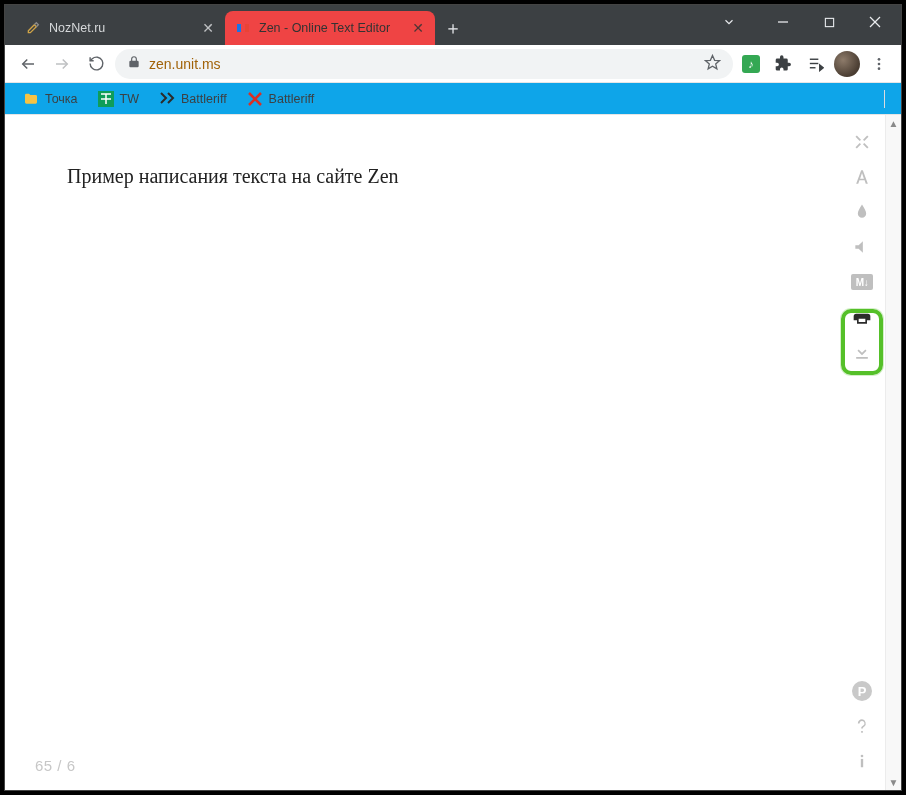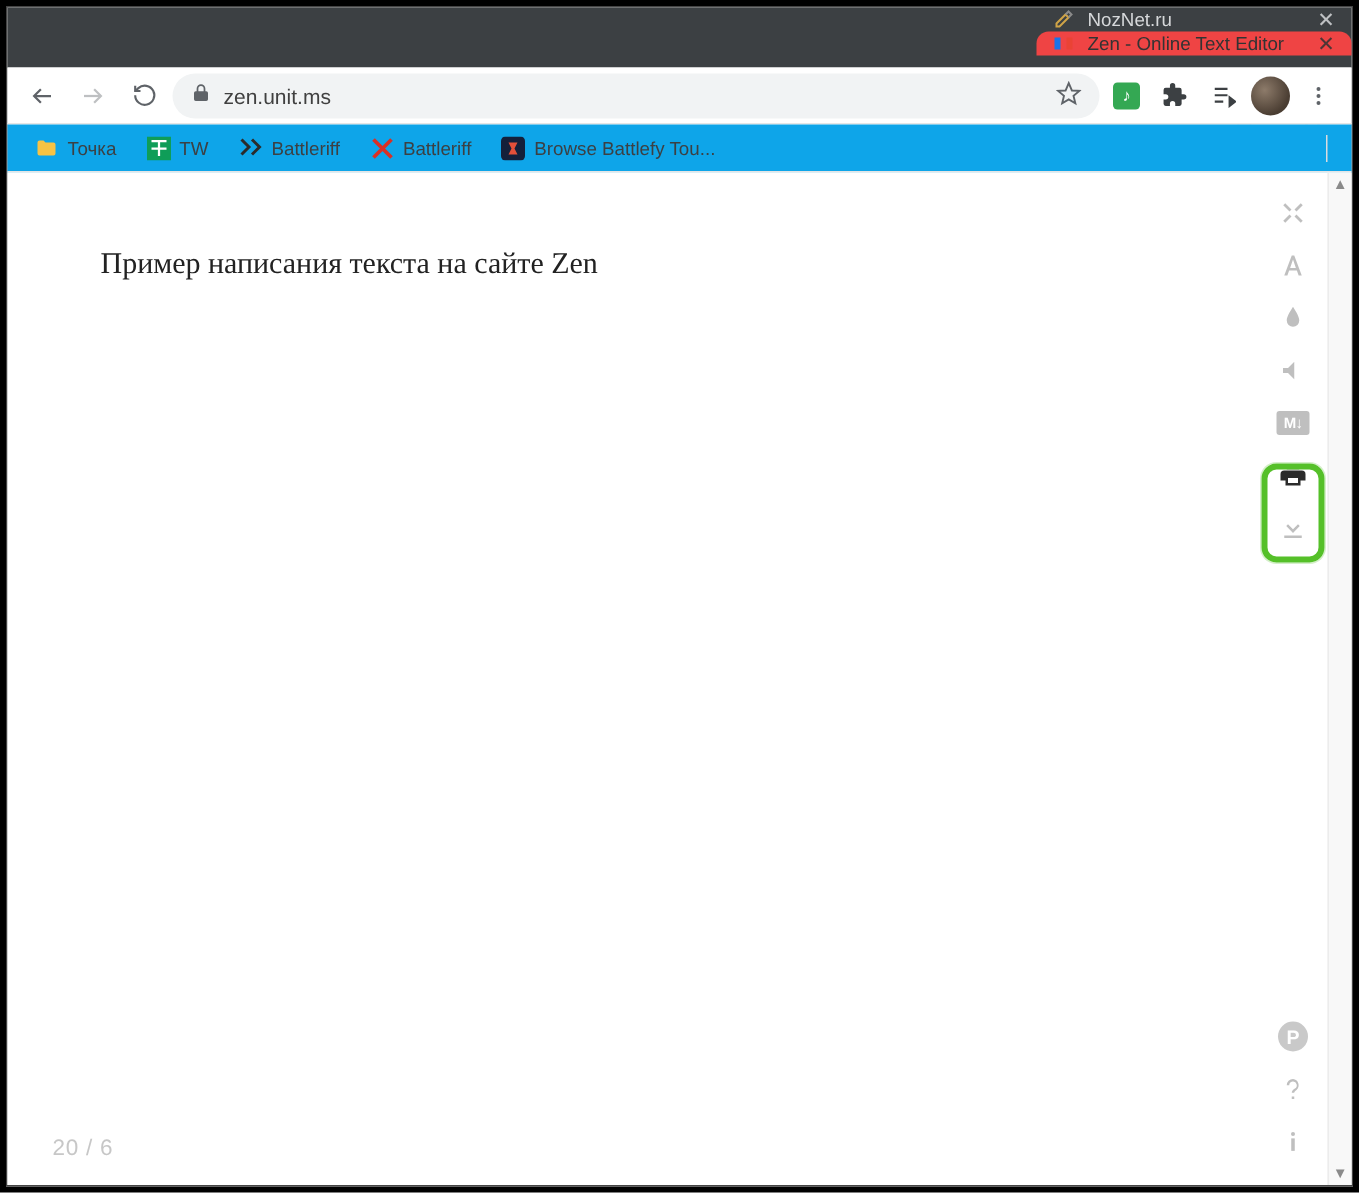--- a/index.html
+++ b/index.html
@@ -20,21 +20,20 @@
     border: 1px solid #444;
   }
 
   
   .titlebar {
     height: 40px;
     background: #3c4043;
     display: flex;
     align-items: flex-end;
     padding-left: 10px;
-    flex-direction: column;
   }
   .tab {
     height: 34px;
     display: flex;
     align-items: center;
     padding: 0 10px;
     font-size: 12.5px;
     color: #d6d8da;
     position: relative;
     min-width: 210px;
@@ -98,21 +97,21 @@
     background: #f1f3f4;
     border-radius: 15px;
     display: flex;
     align-items: center;
     padding: 0 12px;
     gap: 8px;
     color: #202124;
     font-size: 14px;
   }
   .omnibox .lock { color: #5f6368; }
-  .omnibox .url-host { color: #404040; }
+  .omnibox .url-host { color: #a16207; }
   .omnibox .star { margin-left: auto; color: #5f6368; }
   .ext-icon {
     width: 28px; height: 28px;
     display:flex; align-items:center; justify-content:center;
     border-radius: 4px; cursor: pointer;
   }
   .music-badge { width:18px;height:18px;background:#34a853;border-radius:3px;display:flex;align-items:center;justify-content:center;color:#fff;font-size:11px;}
   .avatar {
     width: 26px; height:26px; border-radius:50%;
     background: radial-gradient(circle at 35% 35%, #8d7b6a, #4a3d32 70%);
@@ -374,41 +373,32 @@
       <span>Battleriff</span>
     </div>
     <div class="bm">
       <span class="ico">
           <svg viewBox="0 0 16 16" width="16" height="16">
             <path d="M2 14L14 2M2 2l12 12" stroke="#d93025" stroke-width="2.5"></path>
           </svg>
         </span>
       <span>Battleriff</span>
     </div>
-    <div class="bm">
-      <span class="ico">
-          <svg viewBox="0 0 16 16" width="16" height="16">
-            <rect width="16" height="16" rx="3" fill="#14203b"></rect>
-            <path d="M5 4h6l-2 4 2 4H5l2-4-2-4z" fill="#e4503a"></path>
-          </svg>
-        </span>
-      <span>Browse Battlefy Tou...</span>
-    </div>
     <div class="bm-spacer"></div>
     <div class="bm-sep"></div>
   </div>
 
   <div class="content-wrap">
 
     <div class="editor-page">
       <div>Пример написания текста на сайте Zen</div>
     </div>
 
     <div class="stats">
-      <span>20</span><span>  /  </span><span>6</span>
+      <span>65</span><span>  /  </span><span>6</span>
     </div>
 
     <div class="side-tools">
       <div class="tool">
         <svg viewBox="0 0 24 24" fill="none" stroke="currentColor" stroke-width="2.2">
             <line x1="5" y1="5" x2="10" y2="10"></line>
             <line x1="19" y1="5" x2="14" y2="10"></line>
             <line x1="5" y1="19" x2="10" y2="14"></line>
             <line x1="19" y1="19" x2="14" y2="14"></line>
           </svg>

